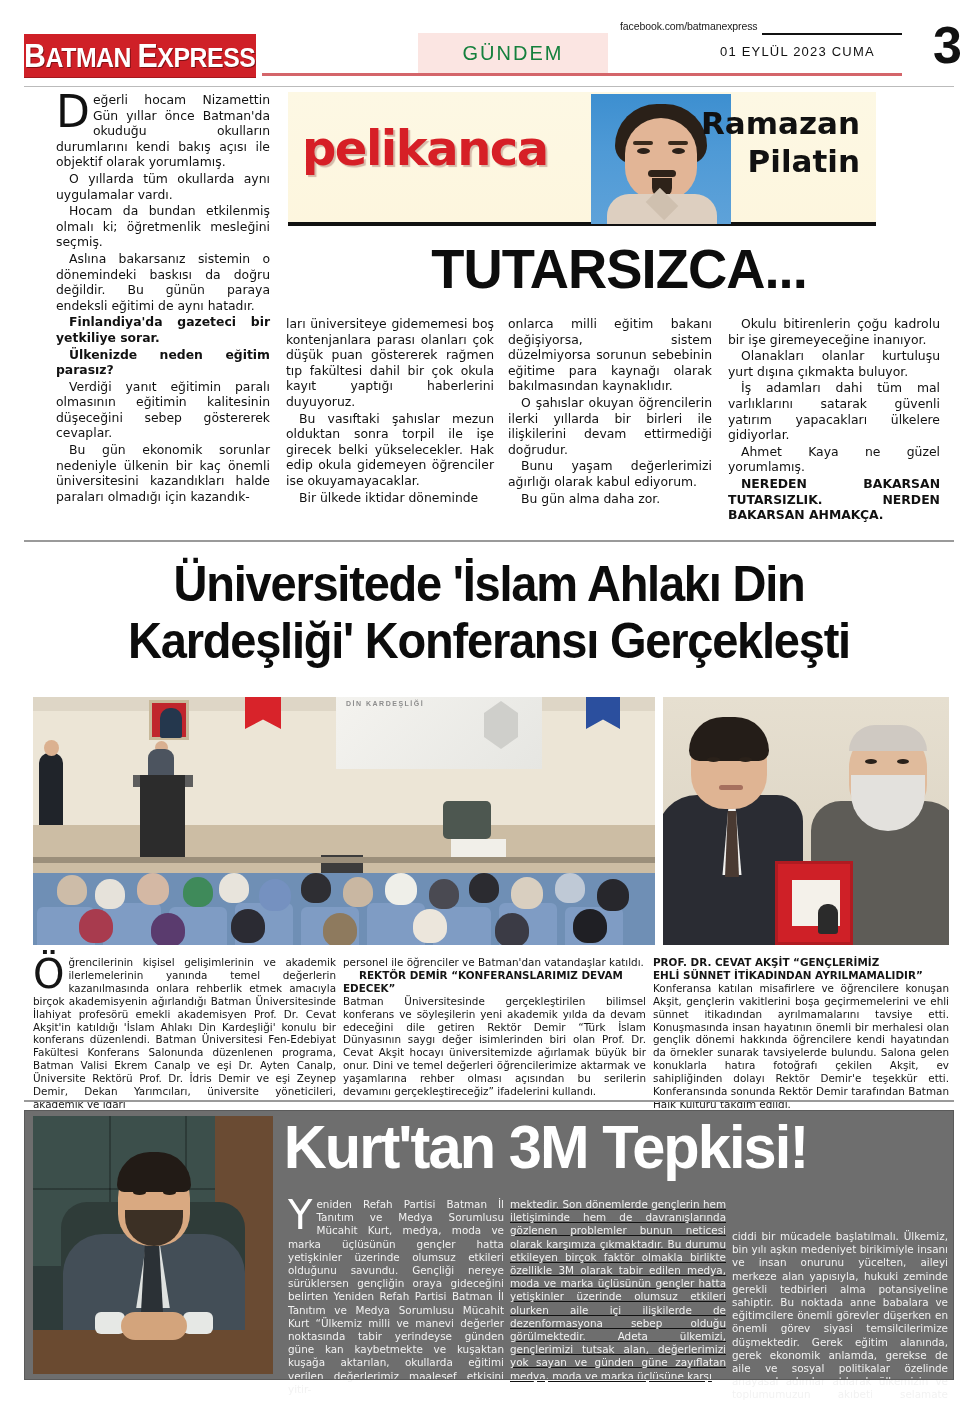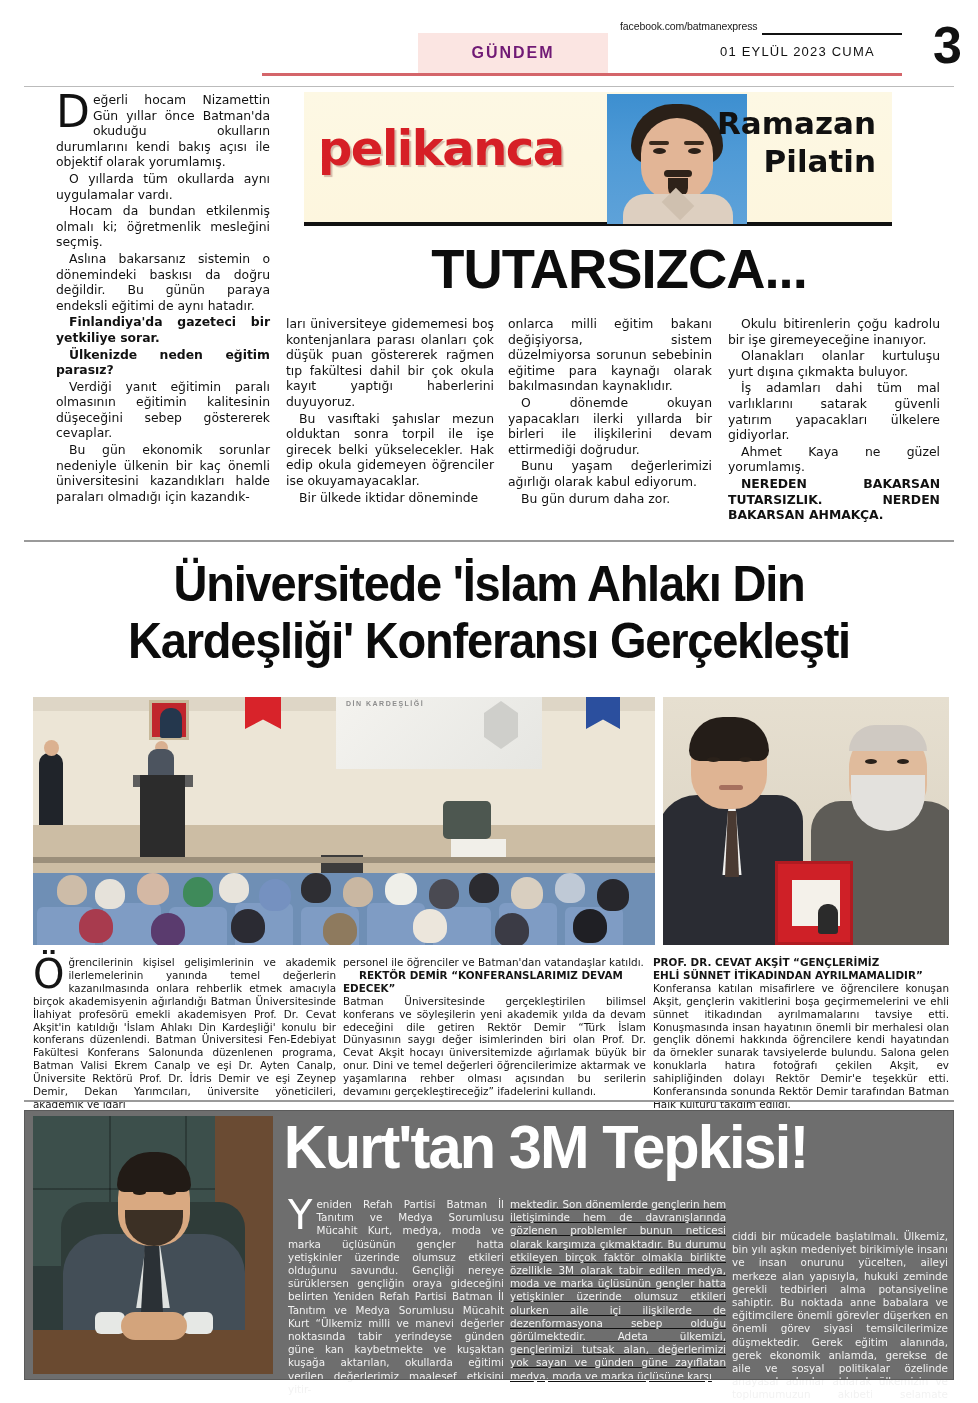--- a/index.html
+++ b/index.html
@@ -23,21 +23,21 @@
     font-weight:bold; font-size:27px; letter-spacing:-0.5px;
     font-stretch:condensed; transform:scaleX(0.92); white-space:nowrap;
     text-shadow:1px 1px 0 #7d1015;
   }
   .logo-text .cap { font-size:33px; }
   .section-tab {
     position:absolute; left:418px; top:33px; width:190px; height:40px;
     background:#fbe5e2; display:flex; align-items:center; justify-content:center;
   }
   .section-tab span {
-    font-size:16px; letter-spacing:2px; color:#701a75; font-weight:700;
+    font-size:20px; letter-spacing:2px; color:#15803d; font-weight:400;
   }
   .rule-red {
     position:absolute; left:262px; top:73px; width:640px; height:3px;
     background:#d4656a;
   }
   .fb-line {
     position:absolute; left:620px; top:20px; font-size:10.5px; color:#1a1a1a;
     letter-spacing:-0.1px;
   }
   .rule-black-small {
@@ -67,21 +67,21 @@
   .col-left p.first { text-indent:0; }
   .col-left p.bold, .col-r2 p.bold { font-weight:bold; }
 
   .dropcap {
     float:left; font-size:44px; line-height:35px; font-weight:normal;
     padding:2px 3px 0 0; font-family:"DejaVu Sans", sans-serif;
   }
 
   
   .pel-banner {
-    position:absolute; left:304px; top:92px; width:588px; height:134px;
+    position:absolute; left:288px; top:92px; width:588px; height:134px;
     background:linear-gradient(180deg,#fdf8e4 0%,#fdf6de 100%);
     border-bottom:4px solid #111;
   }
   .pel-word {
     position:absolute; left:14px; top:28px;
     font-size:48px; font-weight:bold; color:#d61f26;
     font-family:"DejaVu Sans", sans-serif; letter-spacing:-1.5px;
     text-shadow:2px 2px 1px rgba(90,0,0,.25);
   }
   .author-photo {
@@ -280,20 +280,23 @@
     border:1px solid #5a5a5a; pointer-events:none;
   }
 </style>
 </head>
 <body>
 
 <div class="page">
 
   <div class="masthead">
 
+    <div class="logo-box">
+      <span class="logo-text"><span class="cap">B</span><span>ATMAN</span> <span class="cap">E</span><span>XPRESS</span></span>
+    </div>
 
     <div class="section-tab">
       <span>GÜNDEM</span>
     </div>
 
     <div class="rule-red"></div>
 
     <div class="fb-line">facebook.com/batmanexpress</div>
     <div class="rule-black-small"></div>
     <div class="date-line">01 EYLÜL 2023 CUMA</div>
@@ -340,23 +343,23 @@
   <div class="head-tutarsizca">TUTARSIZCA...</div>
 
   <div class="col-mid">
     <p class="cont">ları üniversiteye gidememesi boş kontenjanlara parası olanları çok düşük puan göstererek rağmen tıp fakültesi dahil bir çok okula kayıt yaptığı haberlerini duyuyoruz.</p>
     <p>Bu vasıftaki şahıslar mezun olduktan sonra torpil ile işe girecek belki yükselecekler. Hak edip okula gidemeyen öğrenciler ise okuyamayacaklar.</p>
     <p>Bir ülkede iktidar döneminde</p>
   </div>
 
   <div class="col-r1">
     <p class="cont">onlarca milli eğitim bakanı değişiyorsa, sistem düzelmiyorsa sorunun sebebinin eğitime para kaynağı olarak bakılmasından kaynaklıdır.</p>
-    <p>O dönemde okuyan yapacakları ilerki yıllarda bir birleri ile ilişkilerini devam ettirmediği doğrudur.</p>
+    <p>O şahıslar okuyan öğrencilerin ilerki yıllarda bir birleri ile ilişkilerini devam ettirmediği doğrudur.</p>
     <p>Bunu yaşam değerlerimizi ağırlığı olarak kabul ediyorum.</p>
-    <p>Bu gün durum daha zor.</p>
+    <p>Bu gün alma daha zor.</p>
   </div>
 
   <div class="col-r2">
     <p>Okulu bitirenlerin çoğu kadrolu bir işe giremeyeceğine inanıyor.</p>
     <p>Olanakları olanlar kurtuluşu yurt dışına çıkmakta buluyor.</p>
     <p>İş adamları dahi tüm mal varlıklarını satarak güvenli yatırım yapacakları ülkelere gidiyorlar.</p>
     <p>Ahmet Kaya ne güzel yorumlamış.</p>
     <p class="bold">NEREDEN BAKARSAN TUTARSIZLIK. NERDEN BAKARSAN AHMAKÇA.</p>
   </div>
 

